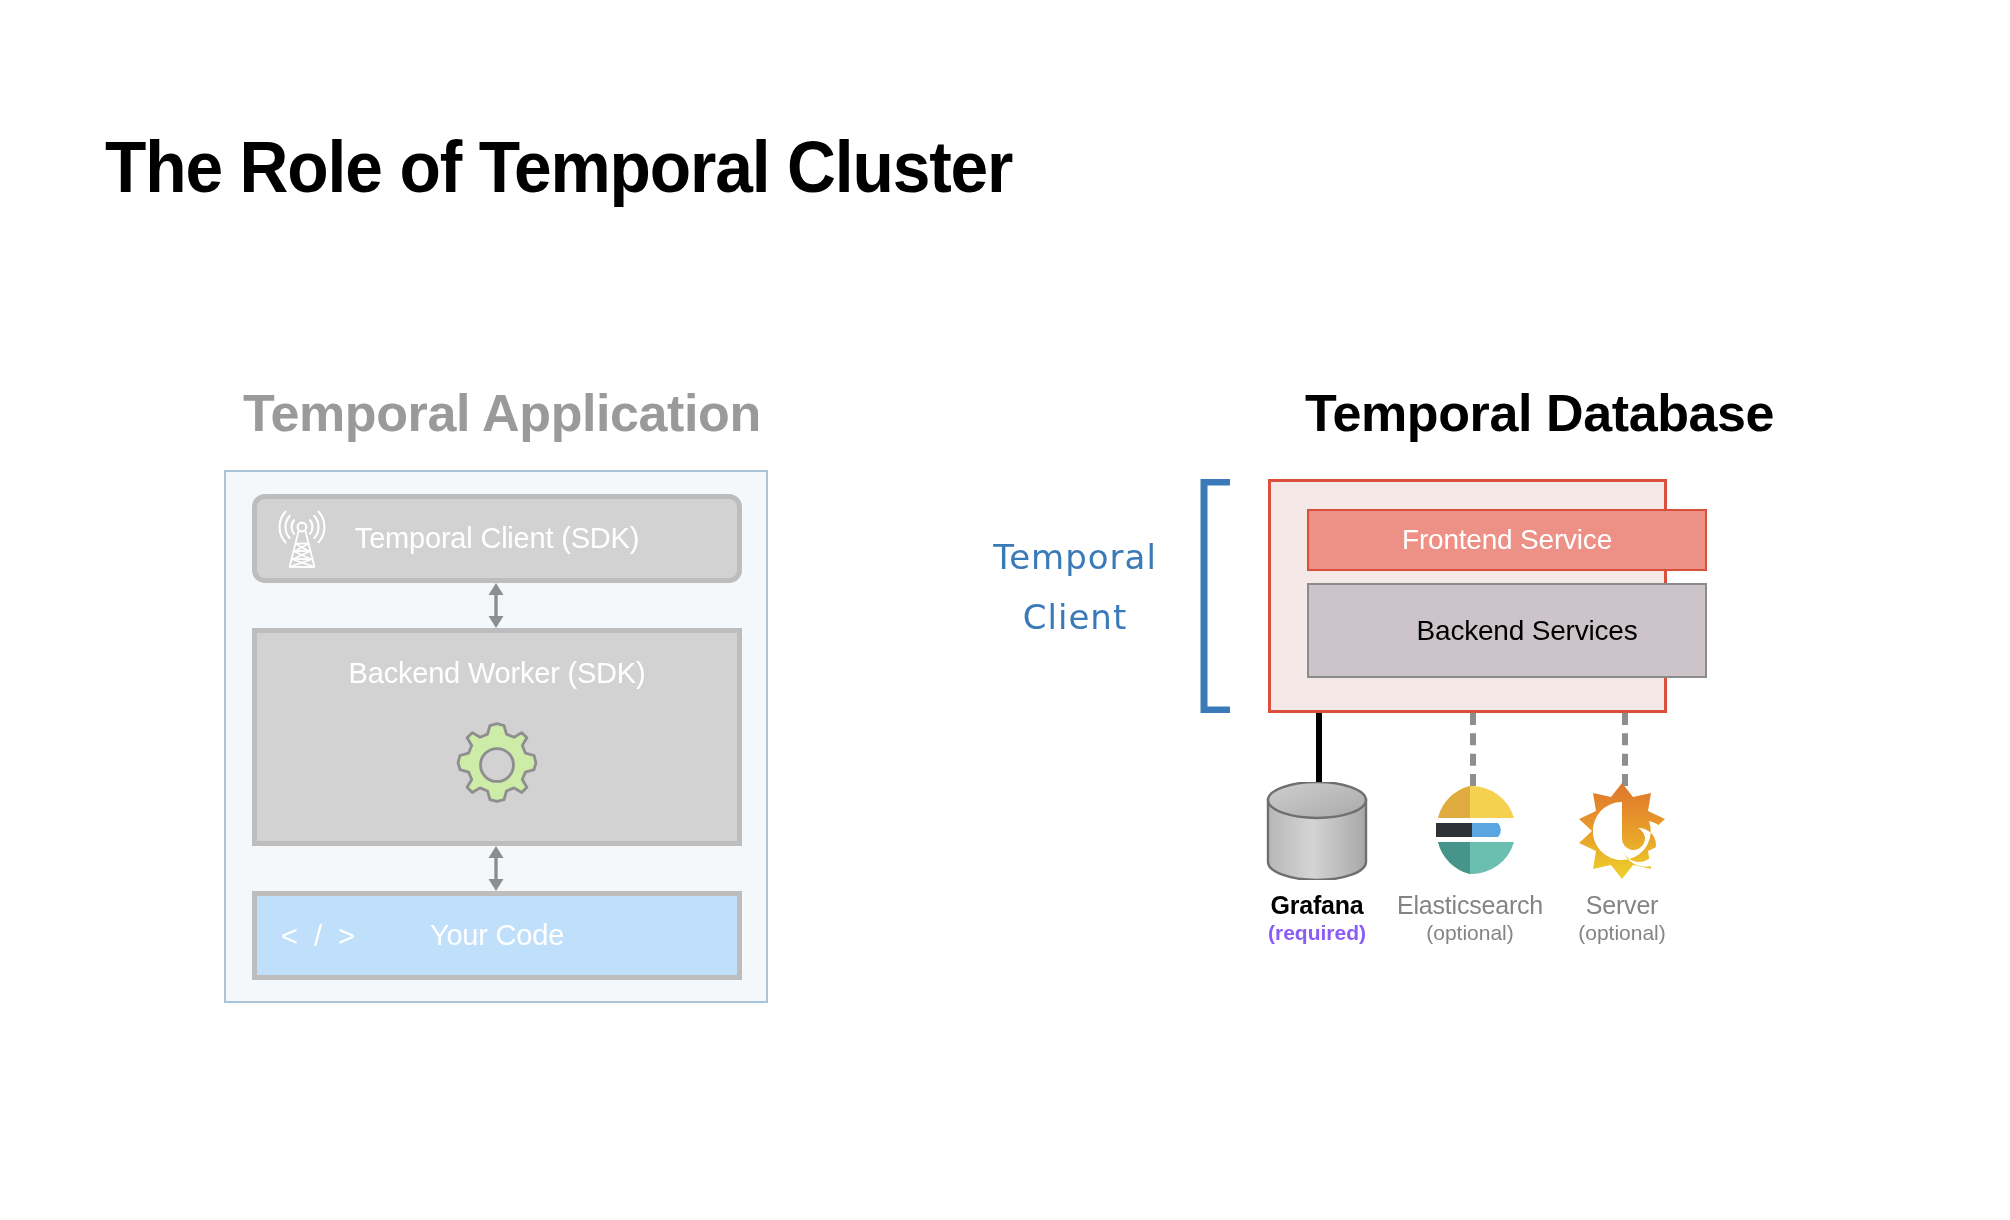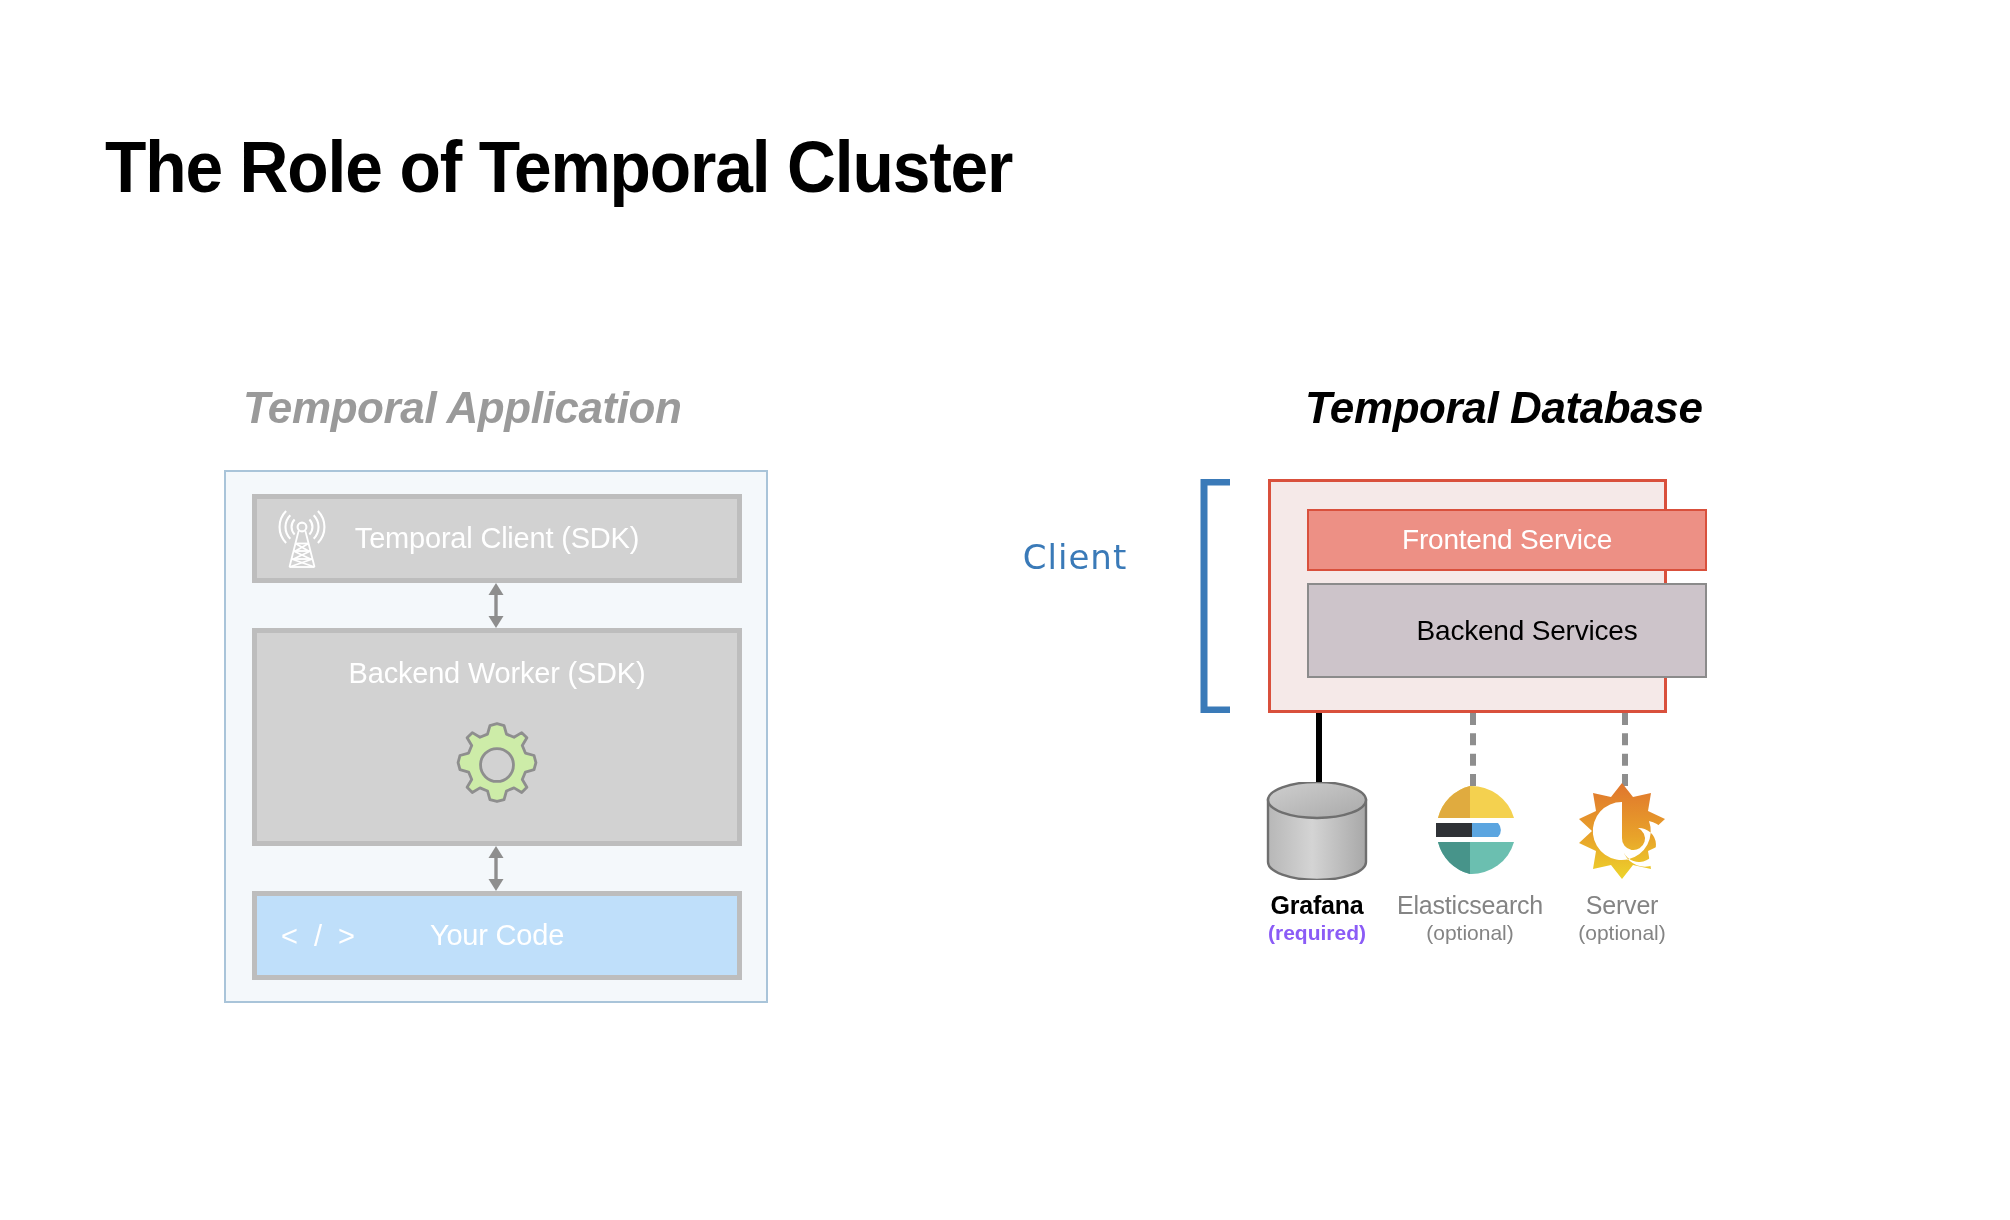--- a/index.html
+++ b/index.html
@@ -26,25 +26,24 @@
     color: #000000;
     letter-spacing: -1.2px;
     white-space: nowrap;
     transform: scaleX(0.94);
     transform-origin: left top;
   }
 
   
   .section-heading {
     position: absolute;
-    font-size: 44px;
+    font-size: 52px;
     font-weight: bold;
     white-space: nowrap;
     letter-spacing: -0.4px;
-    font-style: italic;
   }
   .heading-app  { left: 243px;  top: 383px; color: #9a9a9a; }
   .heading-clus { left: 1305px; top: 383px; color: #000000; }
 
   
   .app-panel {
     position: absolute;
     left: 224px;
     top: 470px;
     width: 544px;
@@ -61,20 +60,21 @@
     box-sizing: border-box;
     border: 5px solid #bdbdbd;
     display: flex;
     align-items: center;
     justify-content: center;
   }
   .box-client {
     top: 22px;
     height: 89px;
     background: #d2d2d2;
+    border-radius: 13px;
   }
   .box-worker {
     top: 156px;
     height: 218px;
     background: #d2d2d2;
     flex-direction: column;
     justify-content: flex-start;
   }
   .box-yourcode {
     top: 419px;
@@ -308,20 +308,21 @@
 
   <div class="app-box box-yourcode">
     <span class="code-glyph">&lt; / &gt;</span>
     <span class="box-label">Your Code</span>
   </div>
 </div>
 
 <div class="section-heading heading-clus">Temporal Database</div>
 
 <div class="server-note">
+  <div>Temporal</div>
   <div>Client</div>
 </div>
 
 <div class="server-bracket">
   <svg viewBox="0 0 30 234" width="30" height="234" preserveAspectRatio="none" aria-hidden="true">
     <path d="M29 3 L4 3 L4 231 L29 231" fill="none" stroke="#3a7ab8" stroke-width="7" stroke-linecap="square"></path>
   </svg>
 </div>
 
 <div class="cluster-panel">

